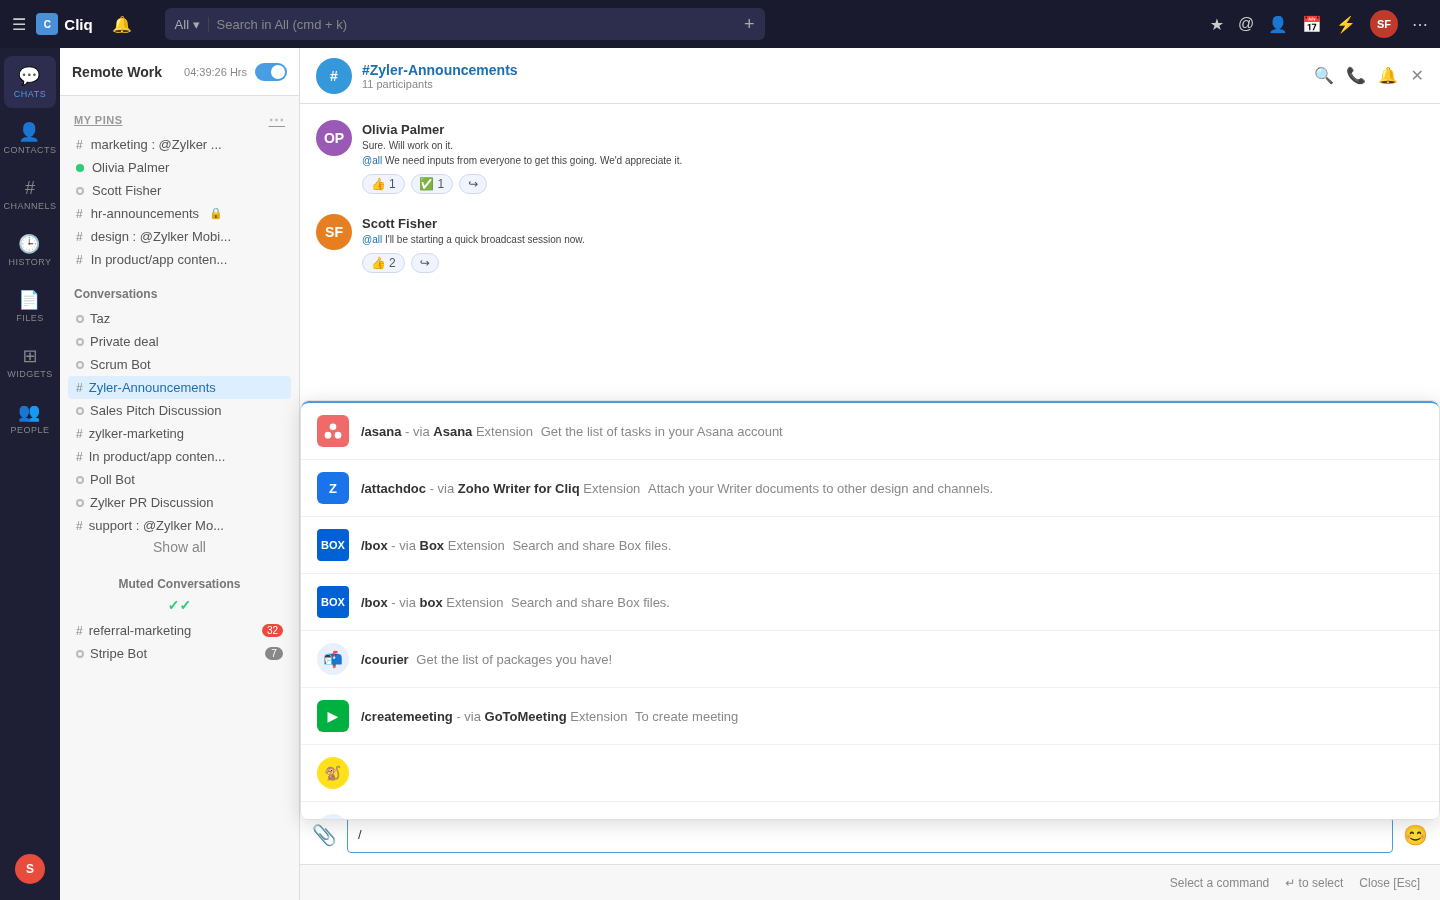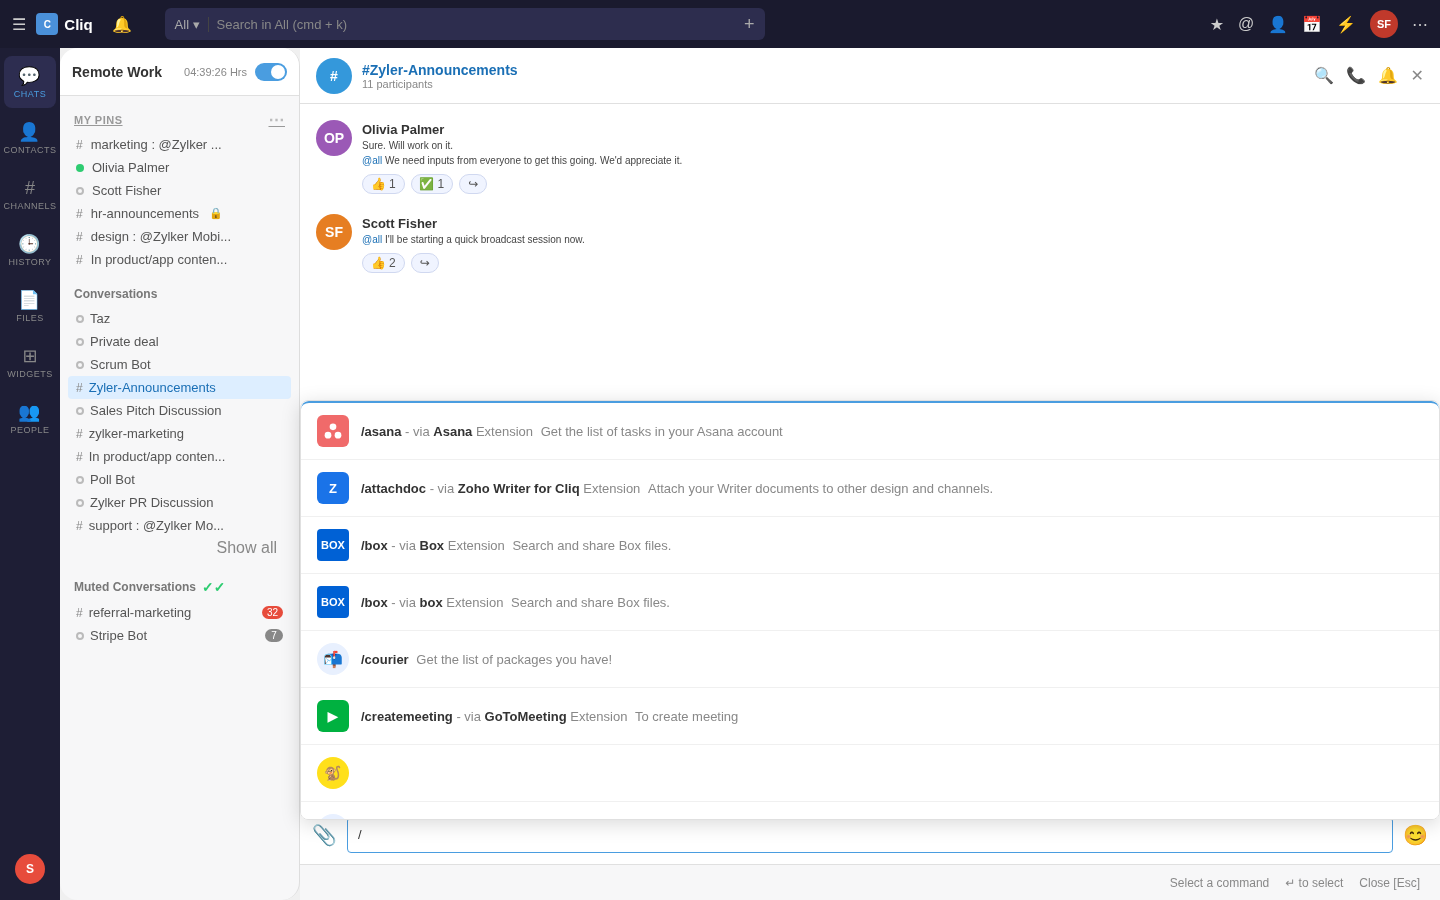--- a/index.html
+++ b/index.html
@@ -75,21 +75,20 @@
 
     
     .left-panel {
       width: 240px;
       background: #f7f7f8;
       border-right: 1px solid #ddd;
       display: flex;
       flex-direction: column;
       flex-shrink: 0;
       overflow-y: auto;
-      border-radius: 18px;
     }
     .workspace-bar {
       height: 48px;
       background: #fff;
       border-bottom: 1px solid #e0e0e0;
       display: flex;
       align-items: center;
       padding: 0 12px;
       gap: 8px;
     }
@@ -107,24 +106,24 @@
     .pin-item .dot { width: 8px; height: 8px; border-radius: 50%; background: #2ecc71; flex-shrink: 0; }
     .pin-item .dot.offline { background: transparent; border: 2px solid #bbb; }
 
     .conv-section { padding: 8px; }
     .conv-title { font-size: 12px; font-weight: 600; color: #777; padding: 4px 6px 6px; }
     .conv-item { display: flex; align-items: center; gap: 6px; padding: 4px 8px; border-radius: 4px; cursor: pointer; font-size: 13px; color: #555; }
     .conv-item.active { background: #ddeeff; color: #1a6fb5; }
     .conv-item .dot { width: 8px; height: 8px; border-radius: 50%; flex-shrink: 0; }
     .conv-item .dot.gray { background: transparent; border: 2px solid #bbb; }
     .conv-item .hash-sym { color: #888; font-size: 12px; }
-    .show-all { font-size: 16px; color: #888; padding: 2px 14px; cursor: pointer; text-align: right; }
+    .show-all { font-size: 14px; color: #888; padding: 2px 14px; cursor: pointer; text-align: center; }
 
     .muted-section { padding: 8px; }
-    .muted-title { font-size: 12px; font-weight: 600; color: #777; padding: 4px 6px 6px; display: flex; align-items: center; gap: 6px; }
+    .muted-title { font-size: 12px; font-weight: 600; color: #777; padding: 4px 6px 6px; display: flex; align-items: center; gap: 6px; flex-direction: column; }
     .muted-icon { font-size: 14px; color: #2ecc71; }
     .muted-item { display: flex; align-items: center; gap: 6px; padding: 4px 8px; border-radius: 4px; cursor: pointer; font-size: 13px; color: #555; justify-content: space-between; }
     .muted-item-left { display: flex; align-items: center; gap: 6px; }
     .badge { background: #e74c3c; color: white; border-radius: 10px; font-size: 10px; padding: 1px 5px; min-width: 18px; text-align: center; }
     .badge.gray { background: #888; }
 
     
     .chat-area {
       flex: 1;
       display: flex;

